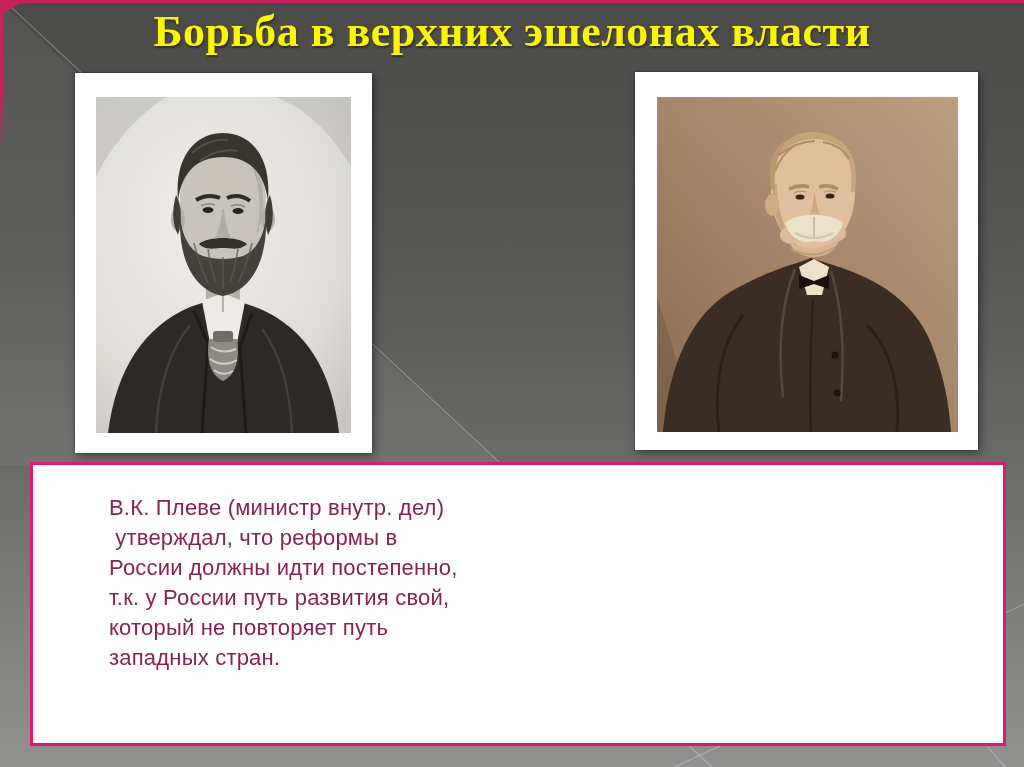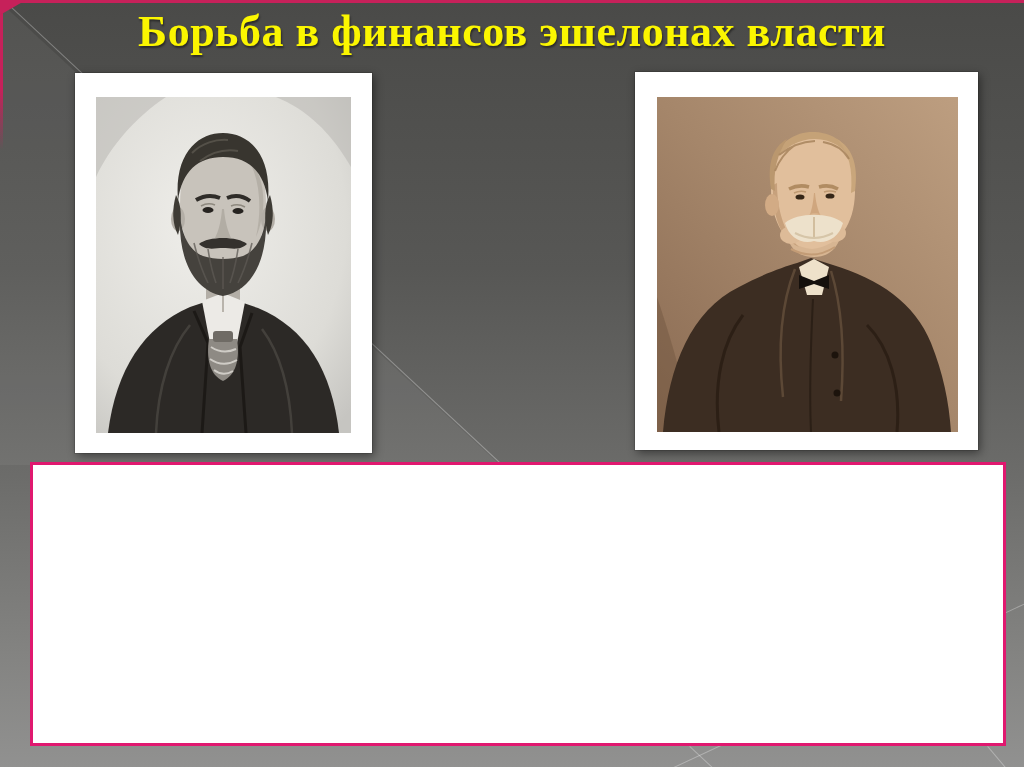--- a/index.html
+++ b/index.html
@@ -55,21 +55,21 @@
 <body>
 
 <div class="slide">
 
   <div class="facet"></div>
   <div class="diag d1"></div>
   <div class="diag d2"></div>
   <div class="diag d3"></div>
   <div class="diag d4"></div>
 
-  <h1 class="title">Борьба в финансов эшелонах власти</h1>
+  <h1 class="title">Борьба в верхних эшелонах власти</h1>
 
   <figure class="frame frame-left">
     <div class="photo">
       <svg viewBox="0 0 255 336" preserveAspectRatio="none">
         <defs>
           <radialGradient id="wbg" cx="42%" cy="38%" r="80%">
             <stop offset="0" stop-color="#efeeea"></stop>
             <stop offset="0.7" stop-color="#dddcd7"></stop>
             <stop offset="1" stop-color="#c6c5c1"></stop>
           </radialGradient>
@@ -154,19 +154,27 @@
           <ellipse cx="158" cy="121" rx="7" ry="5" fill="#d9b28a"></ellipse>
           <path d="M128,126 C140,115 174,115 186,126 C182,141 168,148 157,144 C146,148 132,141 128,126 Z" fill="#ede1cb"></path>
           <path d="M157,120 L157,142" stroke="#c8b28f" stroke-width="1.5"></path>
           <path d="M138,136 q19,10 38,0" stroke="#d6c5a8" stroke-width="2" fill="none"></path>
         </g>
       </svg>
     </div>
   </figure>
 
   <div class="caption-box">
+    <div class="caption-right-col">
+      <p class="caption">В.К. Плеве (министр внутр. дел)
+&nbsp;утверждал, что реформы в
+России должны идти постепенно,
+т.к. у России путь развития свой,
+который не повторяет путь
+западных стран.</p>
+    </div>
   </div>
 
   <div class="edge-top"></div>
   <div class="edge-left"></div>
   <div class="corner-accent"></div>
 
 </div>
 
 </body></html>

